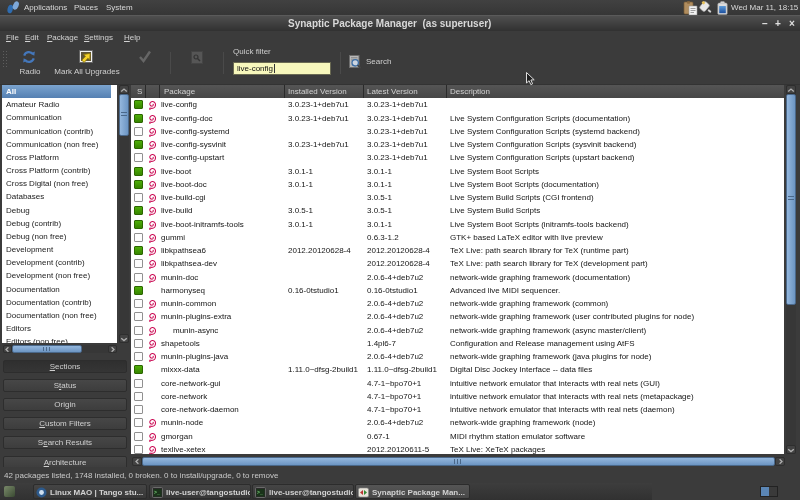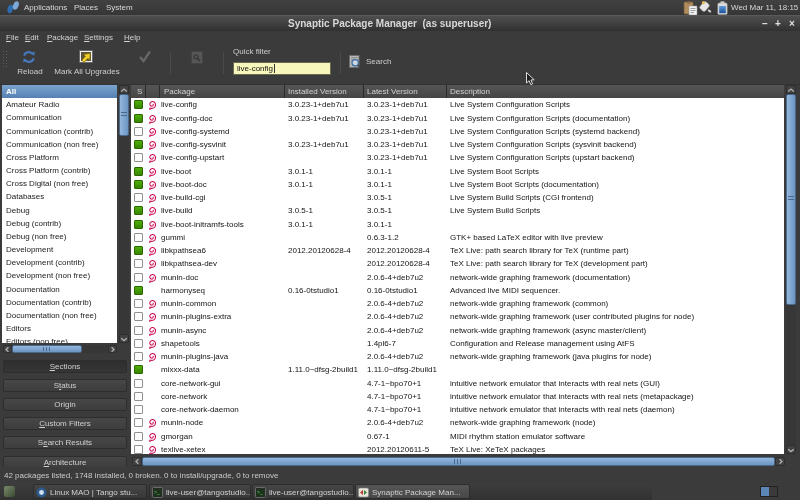--- a/index.html
+++ b/index.html
@@ -15,21 +15,21 @@
 #menubar{left:0;top:31px;width:800px;height:13px;background:#3b3b3b;color:#d2d2d2;}
 #menubar span{position:absolute;top:2px;}
 u{text-decoration:underline;}
 
 #toolbar{left:0;top:44px;width:800px;height:41px;background:#3b3b3b;border-bottom:1px solid #333;color:#cfcfcf;}
 .tbtxt{position:absolute;top:23px;transform:translateX(-50%);white-space:nowrap;}
 .dis{color:#5f5f5f;margin-top:40px;}
 .tsep{position:absolute;top:8px;height:22px;width:1px;background:#2f2f2f;border-right:1px solid #4a4a4a;}
 
 #slist{left:2px;top:85px;width:115px;height:258px;background:#fff;color:#1a1a1a;overflow:hidden;}
-.srow{position:absolute;left:0;width:125px;height:13px;line-height:13px;padding-left:4px;white-space:nowrap;}
+.srow{position:absolute;left:0;width:109px;height:13px;line-height:13px;padding-left:4px;white-space:nowrap;}
 .ssel{background:linear-gradient(#7ba4cf,#5580b2);color:#fff;font-weight:bold;}
 
 .sbbtn{position:absolute;background:#424242;border:1px solid #2e2e2e;border-radius:2px;color:#b5b5b5;text-align:center;}
 .sbtrack{position:absolute;background:#373737;border-radius:2px;}
 .sbthumb{position:absolute;background:linear-gradient(90deg,#94b7dd,#6c95c3);border:1px solid #4a688a;border-radius:2px;}
 .sbthumbh{position:absolute;background:linear-gradient(#94b7dd,#6c95c3);border:1px solid #4a688a;border-radius:2px;}
 
 .sbutton{position:absolute;left:3px;width:124px;height:13px;background:linear-gradient(#474747,#3d3d3d);border:1px solid #2d2d2d;border-radius:2px;color:#cfcfcf;text-align:center;line-height:12px;}
 
 #tablewrap{left:131px;top:85px;width:653px;height:369px;background:#fff;overflow:hidden;}
@@ -38,21 +38,21 @@
 .hsep{position:absolute;top:0;width:1px;height:13px;background:#2a2a2a;}
 .trow{position:absolute;left:0;width:653px;height:13px;color:#141414;}
 .trow span{position:absolute;top:0;line-height:13.4px;white-space:nowrap;}
 .cb{position:absolute;left:3px;top:2px;width:9px;height:9px;border-radius:1px;}
 .cbg{background:linear-gradient(#4fae09,#378500);border:1px solid #2b6600;}
 .cbw{background:#fdfdfd;border:1px solid #909090;}
 .swirl{position:absolute;left:16px;top:2px;width:10px;height:10px;}
 
 #statusbar{left:0;top:467px;width:800px;height:16px;background:#3b3b3b;color:#c9c9c9;line-height:17px;padding-left:4px;}
 
-#taskbar{left:0;top:483px;width:652px;height:17px;background:linear-gradient(#3d3d3d,#313131);color:#d2d2d2;}
+#taskbar{left:0;top:483px;width:652px;height:17px;background:linear-gradient(#3d3d3d,#313131);color:#d2d2d2;font-weight:bold;}
 .task{position:absolute;top:1px;height:15px;background:linear-gradient(#454545,#383838);border:1px solid #2c2c2c;border-radius:2px;line-height:13px;white-space:nowrap;overflow:hidden;}
 </style></head><body>
 
 <div id="panel" class="abs">
 <svg class="abs" style="left:5px;top:1px" width="16" height="13" viewBox="0 0 16 13">
       <ellipse cx="5.2" cy="8" rx="2.6" ry="4.4" fill="#2e6cb0" transform="rotate(14 5.2 8)"></ellipse>
       <ellipse cx="10.8" cy="4.6" rx="2.7" ry="4.4" fill="#7ea8d8" transform="rotate(24 10.8 4.6)"></ellipse>
     </svg>
 <span class="mi" style="left:24px">Applications</span>
 <span class="mi" style="left:74px">Places</span>
@@ -97,21 +97,21 @@
     <span style="left:124px"><u>H</u>elp</span>
   </div>
 <div id="toolbar" class="abs">
 <div class="abs" style="left:2px;top:6px;width:5px;height:18px;background-image:radial-gradient(#5e5e5e 35%,transparent 40%);background-size:3px 3px;"></div>
 <svg class="abs" style="left:22px;top:6px" width="14" height="14" viewBox="0 0 14 14">
       <path d="M2.2 5.6 A5 5 0 0 1 11 4.2" fill="none" stroke="#4477bb" stroke-width="2.2"></path>
       <path d="M11.8 8.4 A5 5 0 0 1 3 9.8" fill="none" stroke="#4477bb" stroke-width="2.2"></path>
       <path d="M12.8 1.5 L12.3 5.8 L8.5 3.4 Z" fill="#4477bb"></path>
       <path d="M1.2 12.5 L1.7 8.2 L5.5 10.6 Z" fill="#4477bb"></path>
     </svg>
-<div class="tbtxt" style="left:30px">Reload</div>
+<div class="tbtxt" style="left:30px">Radio</div>
 <svg class="abs" style="left:79px;top:6px" width="16" height="16" viewBox="0 0 16 16">
       <rect x="0.5" y="0.5" width="13" height="12" fill="#f2f2f2" stroke="#666" stroke-width="1"></rect>
       <rect x="2" y="2" width="10" height="9" fill="#5d5338"></rect>
       <path d="M7 1.8 L11.2 7 L8.6 7 L8.6 12.5 L5.4 12.5 L5.4 7 L2.8 7 Z" fill="#f4d22b" stroke="#8a7408" stroke-width="0.8" transform="rotate(42 7 8)"></path>
     </svg>
 <div class="tbtxt" style="left:87px">Mark All Upgrades</div>
 <svg class="abs" style="left:138px;top:6px" width="14" height="13" viewBox="0 0 14 13">
       <path d="M2 7 L5.5 11 L12 1.5" fill="none" stroke="#666" stroke-width="2.4"></path>
     </svg>
 <div class="tbtxt dis" style="left:146px">Apply</div>
@@ -203,21 +203,20 @@
       <div class="hsep" style="left:315px"></div>
     </div>
 <div class="trow" style="top:13px">
       <div class="cb cbg"></div>
       <svg class="swirl" viewBox="0 0 10 10">
         <path d="M6.13 4.22 L6.23 4.44 L6.27 4.7 L6.25 4.98 L6.16 5.26 L6.0 5.52 L5.78 5.76 L5.49 5.94 L5.16 6.07 L4.79 6.12 L4.4 6.09 L4.02 5.96 L3.65 5.75 L3.33 5.45 L3.08 5.08 L2.9 4.64 L2.82 4.16 L2.85 3.66 L2.99 3.16 L3.25 2.69 L3.61 2.27 L4.06 1.93 L4.6 1.69 L5.19 1.57 L5.8 1.58 L6.42 1.72 L7.01 2.0 L7.53 2.41 L7.97 2.94 L8.29 3.56 L8.47 4.25 L8.5 4.98 L8.37 5.72 L8.08 6.43 L7.64 7.07 L7.05 7.62 L6.35 8.03 L5.56 8.29 L4.72 8.38 L3.86 8.28 L3.03 7.99 C2.5 8.6 2.6 9.3 3.2 9.8" fill="none" stroke="#cb0c55" stroke-width="1.05" stroke-linecap="round"></path>
       </svg>
       <span style="left:30px">live-config</span>
       <span style="left:157px">3.0.23-1+deb7u1</span>
       <span style="left:236px">3.0.23-1+deb7u1</span>
-      <span style="left:319px">Live System Configuration Scripts</span>
     </div>
 <div class="trow" style="top:27px">
       <div class="cb cbg"></div>
       <svg class="swirl" viewBox="0 0 10 10">
         <path d="M6.13 4.22 L6.23 4.44 L6.27 4.7 L6.25 4.98 L6.16 5.26 L6.0 5.52 L5.78 5.76 L5.49 5.94 L5.16 6.07 L4.79 6.12 L4.4 6.09 L4.02 5.96 L3.65 5.75 L3.33 5.45 L3.08 5.08 L2.9 4.64 L2.82 4.16 L2.85 3.66 L2.99 3.16 L3.25 2.69 L3.61 2.27 L4.06 1.93 L4.6 1.69 L5.19 1.57 L5.8 1.58 L6.42 1.72 L7.01 2.0 L7.53 2.41 L7.97 2.94 L8.29 3.56 L8.47 4.25 L8.5 4.98 L8.37 5.72 L8.08 6.43 L7.64 7.07 L7.05 7.62 L6.35 8.03 L5.56 8.29 L4.72 8.38 L3.86 8.28 L3.03 7.99 C2.5 8.6 2.6 9.3 3.2 9.8" fill="none" stroke="#cb0c55" stroke-width="1.05" stroke-linecap="round"></path>
       </svg>
       <span style="left:30px">live-config-doc</span>
       <span style="left:157px">3.0.23-1+deb7u1</span>
       <span style="left:236px">3.0.23-1+deb7u1</span>
       <span style="left:319px">Live System Configuration Scripts (documentation)</span>
@@ -290,20 +289,21 @@
       <span style="left:319px">Live System Build Scripts</span>
     </div>
 <div class="trow" style="top:133px">
       <div class="cb cbg"></div>
       <svg class="swirl" viewBox="0 0 10 10">
         <path d="M6.13 4.22 L6.23 4.44 L6.27 4.7 L6.25 4.98 L6.16 5.26 L6.0 5.52 L5.78 5.76 L5.49 5.94 L5.16 6.07 L4.79 6.12 L4.4 6.09 L4.02 5.96 L3.65 5.75 L3.33 5.45 L3.08 5.08 L2.9 4.64 L2.82 4.16 L2.85 3.66 L2.99 3.16 L3.25 2.69 L3.61 2.27 L4.06 1.93 L4.6 1.69 L5.19 1.57 L5.8 1.58 L6.42 1.72 L7.01 2.0 L7.53 2.41 L7.97 2.94 L8.29 3.56 L8.47 4.25 L8.5 4.98 L8.37 5.72 L8.08 6.43 L7.64 7.07 L7.05 7.62 L6.35 8.03 L5.56 8.29 L4.72 8.38 L3.86 8.28 L3.03 7.99 C2.5 8.6 2.6 9.3 3.2 9.8" fill="none" stroke="#cb0c55" stroke-width="1.05" stroke-linecap="round"></path>
       </svg>
       <span style="left:30px">live-boot-initramfs-tools</span>
       <span style="left:157px">3.0.1-1</span>
       <span style="left:236px">3.0.1-1</span>
+      <span style="left:319px">Live System Boot Scripts (initramfs-tools backend)</span>
     </div>
 <div class="trow" style="top:146px">
       <div class="cb cbw"></div>
       <svg class="swirl" viewBox="0 0 10 10">
         <path d="M6.13 4.22 L6.23 4.44 L6.27 4.7 L6.25 4.98 L6.16 5.26 L6.0 5.52 L5.78 5.76 L5.49 5.94 L5.16 6.07 L4.79 6.12 L4.4 6.09 L4.02 5.96 L3.65 5.75 L3.33 5.45 L3.08 5.08 L2.9 4.64 L2.82 4.16 L2.85 3.66 L2.99 3.16 L3.25 2.69 L3.61 2.27 L4.06 1.93 L4.6 1.69 L5.19 1.57 L5.8 1.58 L6.42 1.72 L7.01 2.0 L7.53 2.41 L7.97 2.94 L8.29 3.56 L8.47 4.25 L8.5 4.98 L8.37 5.72 L8.08 6.43 L7.64 7.07 L7.05 7.62 L6.35 8.03 L5.56 8.29 L4.72 8.38 L3.86 8.28 L3.03 7.99 C2.5 8.6 2.6 9.3 3.2 9.8" fill="none" stroke="#cb0c55" stroke-width="1.05" stroke-linecap="round"></path>
       </svg>
       <span style="left:30px">gummi</span>
       <span style="left:236px">0.6.3-1.2</span>
       <span style="left:319px">GTK+ based LaTeX editor with live preview</span>
     </div>
@@ -358,21 +358,21 @@
       </svg>
       <span style="left:30px">munin-plugins-extra</span>
       <span style="left:236px">2.0.6-4+deb7u2</span>
       <span style="left:319px">network-wide graphing framework (user contributed plugins for node)</span>
     </div>
 <div class="trow" style="top:239px">
       <div class="cb cbw"></div>
       <svg class="swirl" viewBox="0 0 10 10">
         <path d="M6.13 4.22 L6.23 4.44 L6.27 4.7 L6.25 4.98 L6.16 5.26 L6.0 5.52 L5.78 5.76 L5.49 5.94 L5.16 6.07 L4.79 6.12 L4.4 6.09 L4.02 5.96 L3.65 5.75 L3.33 5.45 L3.08 5.08 L2.9 4.64 L2.82 4.16 L2.85 3.66 L2.99 3.16 L3.25 2.69 L3.61 2.27 L4.06 1.93 L4.6 1.69 L5.19 1.57 L5.8 1.58 L6.42 1.72 L7.01 2.0 L7.53 2.41 L7.97 2.94 L8.29 3.56 L8.47 4.25 L8.5 4.98 L8.37 5.72 L8.08 6.43 L7.64 7.07 L7.05 7.62 L6.35 8.03 L5.56 8.29 L4.72 8.38 L3.86 8.28 L3.03 7.99 C2.5 8.6 2.6 9.3 3.2 9.8" fill="none" stroke="#cb0c55" stroke-width="1.05" stroke-linecap="round"></path>
       </svg>
-      <span style="left:30px">munin-async</span>
+      <span style="left:42px">munin-async</span>
       <span style="left:236px">2.0.6-4+deb7u2</span>
       <span style="left:319px">network-wide graphing framework (async master/client)</span>
     </div>
 <div class="trow" style="top:252px">
       <div class="cb cbw"></div>
       <svg class="swirl" viewBox="0 0 10 10">
         <path d="M6.13 4.22 L6.23 4.44 L6.27 4.7 L6.25 4.98 L6.16 5.26 L6.0 5.52 L5.78 5.76 L5.49 5.94 L5.16 6.07 L4.79 6.12 L4.4 6.09 L4.02 5.96 L3.65 5.75 L3.33 5.45 L3.08 5.08 L2.9 4.64 L2.82 4.16 L2.85 3.66 L2.99 3.16 L3.25 2.69 L3.61 2.27 L4.06 1.93 L4.6 1.69 L5.19 1.57 L5.8 1.58 L6.42 1.72 L7.01 2.0 L7.53 2.41 L7.97 2.94 L8.29 3.56 L8.47 4.25 L8.5 4.98 L8.37 5.72 L8.08 6.43 L7.64 7.07 L7.05 7.62 L6.35 8.03 L5.56 8.29 L4.72 8.38 L3.86 8.28 L3.03 7.99 C2.5 8.6 2.6 9.3 3.2 9.8" fill="none" stroke="#cb0c55" stroke-width="1.05" stroke-linecap="round"></path>
       </svg>
       <span style="left:30px">shapetools</span>
       <span style="left:236px">1.4pl6-7</span>
@@ -385,20 +385,21 @@
       </svg>
       <span style="left:30px">munin-plugins-java</span>
       <span style="left:236px">2.0.6-4+deb7u2</span>
       <span style="left:319px">network-wide graphing framework (java plugins for node)</span>
     </div>
 <div class="trow" style="top:278px">
       <div class="cb cbg"></div>
       <span style="left:30px">mixxx-data</span>
       <span style="left:157px">1.11.0~dfsg-2build1</span>
       <span style="left:236px">1.11.0~dfsg-2build1</span>
+      <span style="left:319px">Digital Disc Jockey Interface -- data files</span>
     </div>
 <div class="trow" style="top:292px">
       <div class="cb cbw"></div>
       <span style="left:30px">core-network-gui</span>
       <span style="left:236px">4.7-1~bpo70+1</span>
       <span style="left:319px">intuitive network emulator that interacts with real nets (GUI)</span>
     </div>
 <div class="trow" style="top:305px">
       <div class="cb cbw"></div>
       <span style="left:30px">core-network</span>

